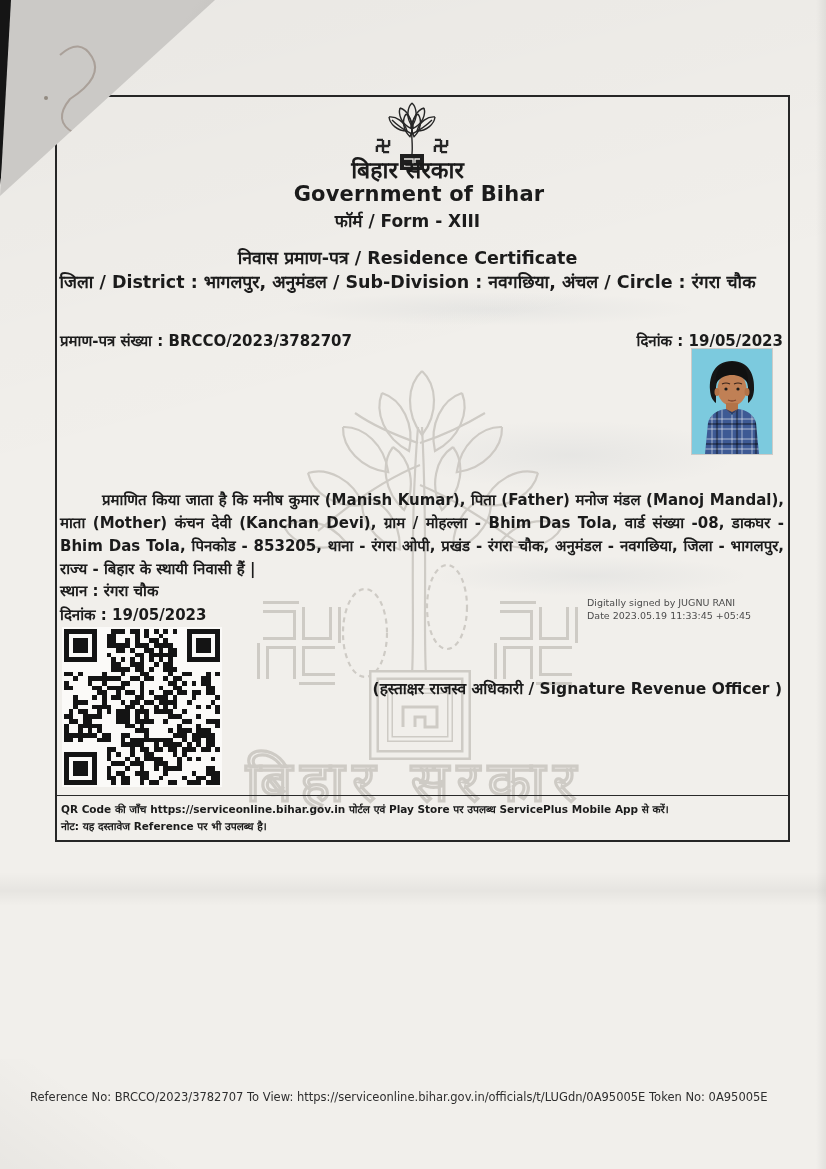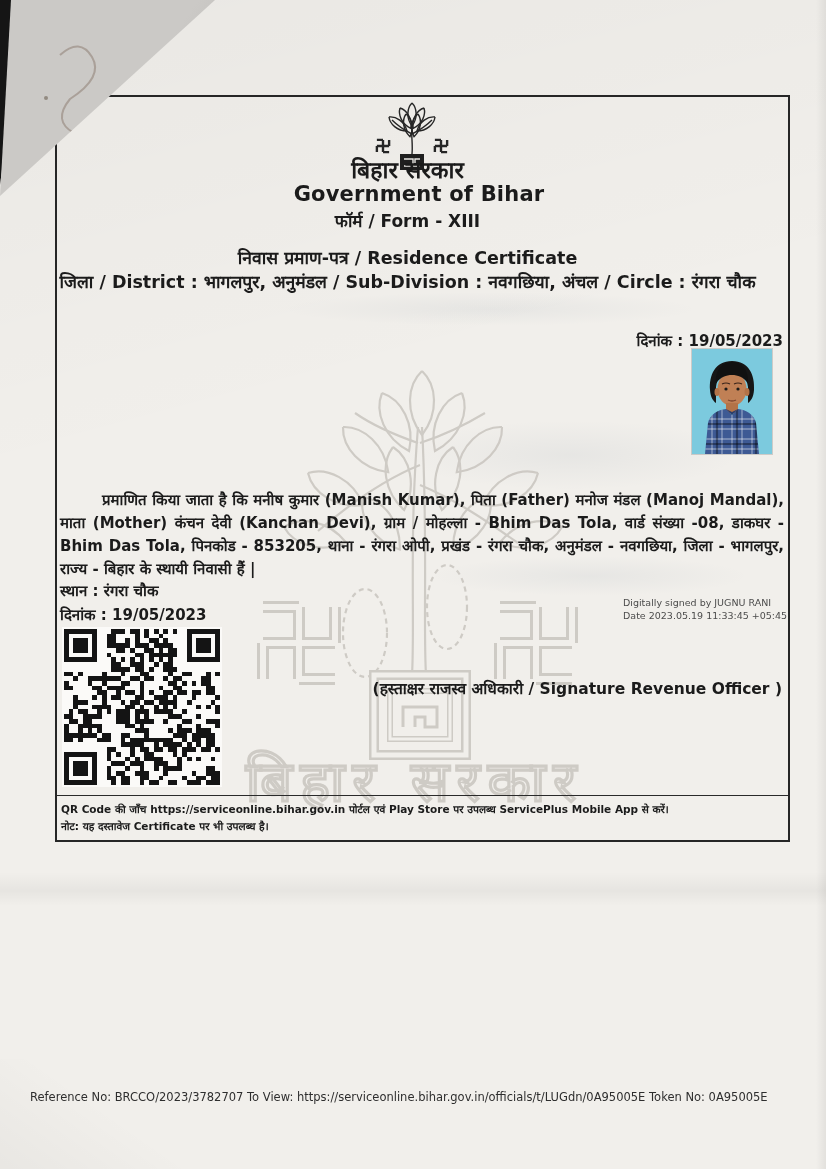--- a/index.html
+++ b/index.html
@@ -149,20 +149,24 @@
         <path d="M34 64 h16 M34 57 h9 v7 M50 57 h-5 v4" stroke="#e9e7e3" stroke-width="1.4" fill="none"></path>
       </svg>
     </div>
 
     <div class="center-col h-org hi" style="top:56px;">बिहार सरकार</div>
     <div class="center-col h-org-en" style="top:85px;">Government of Bihar</div>
     <div class="center-col h-title" style="top:148px;">निवास प्रमाण-पत्र / Residence Certificate</div>
     <div class="center-col h-form" style="top:112px;">फॉर्म / Form - XIII</div>
     <div class="center-col h-district" style="top:172px;">जिला / District : भागलपुर, अनुमंडल / Sub-Division : नवगछिया, अंचल / Circle : रंगरा चौक</div>
 
+    <div class="abs meta" style="left:3px;top:233px;">
+      <span>प्रमाण-पत्र संख्या :</span>
+      <span>BRCCO/2023/3782707</span>
+    </div>
     <div class="abs meta" style="right:5px;top:233px;">दिनांक : 19/05/2023</div>
 
     <div class="photo" style="left:635px;top:252px;">
       <svg viewBox="0 0 80 105" width="80" height="105">
         <rect width="80" height="105" fill="var(--photo-background,#7ccade)"></rect>
         <defs>
           <clipPath id="shirtclip">
             <path d="M13 105 L16 74 C18 65 26 61 34 60 L40 66 L46 60 C54 61 62 65 64 74 L67 105 Z"></path>
           </clipPath>
         </defs>
@@ -698,30 +702,30 @@
           <rect x="22" y="32" width="1" height="1" fill="#141414"></rect>
           <rect x="23" y="32" width="1" height="1" fill="#141414"></rect>
           <rect x="26" y="32" width="1" height="1" fill="#141414"></rect>
           <rect x="27" y="32" width="1" height="1" fill="#141414"></rect>
           <rect x="28" y="32" width="1" height="1" fill="#141414"></rect>
           <rect x="30" y="32" width="1" height="1" fill="#141414"></rect>
           <rect x="31" y="32" width="1" height="1" fill="#141414"></rect>
           <rect x="32" y="32" width="1" height="1" fill="#141414"></rect>
         </svg></div>
 
-    <div class="abs digi" style="left:530px;top:500px;margin-left:36px;">
+    <div class="abs digi" style="left:530px;top:500px;">
       <div>Digitally signed by JUGNU RANI</div>
       <div>Date 2023.05.19 11:33:45 +05:45</div>
     </div>
 
     <div class="abs officer" style="right:6px;top:580px;">(हस्ताक्षर राजस्व अधिकारी / Signature Revenue Officer )</div>
 
     <div class="divider" style="top:698px;"></div>
     <div class="abs note" style="left:4px;top:704px;right:6px;">QR Code की जाँच https://serviceonline.bihar.gov.in पोर्टल एवं Play Store पर उपलब्ध ServicePlus Mobile App से करें।</div>
-    <div class="abs note" style="left:4px;top:721px;right:6px;">नोट: यह दस्तावेज Certificate पर भी उपलब्ध है।</div>
+    <div class="abs note" style="left:4px;top:721px;right:6px;">नोट: यह दस्तावेज Reference पर भी उपलब्ध है।</div>
   </div>
 
   <div class="edge-black"></div>
   <div class="fold">
     <svg width="220" height="200">
       <path d="M60 55 q20 -18 32 2 t-22 42 q-18 22 4 34" stroke="rgba(120,100,85,.4)" stroke-width="2" fill="none"></path>
       <circle cx="46" cy="98" r="2" fill="rgba(90,75,60,.5)"></circle>
     </svg>
   </div>
 

